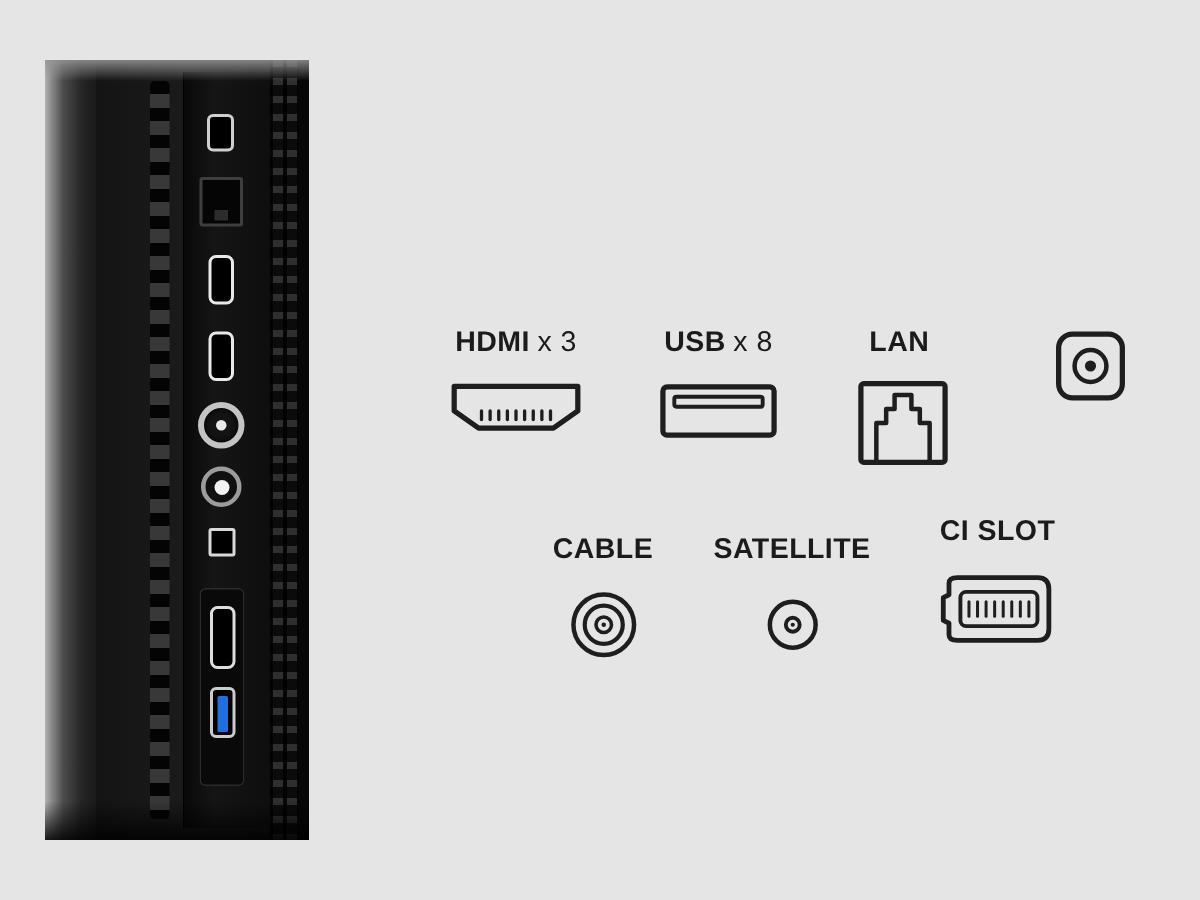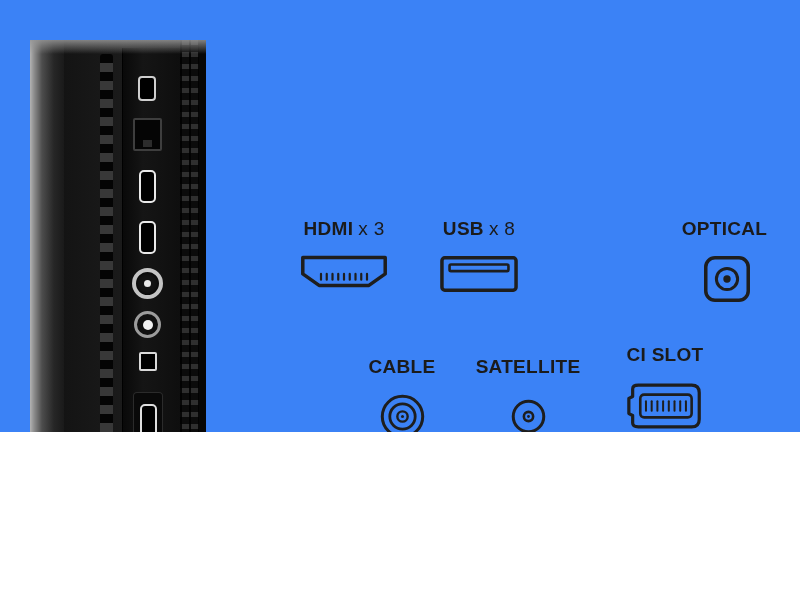--- a/index.html
+++ b/index.html
@@ -1,16 +1,16 @@
 <!DOCTYPE html>
 <html><head>
 <meta charset="utf-8">
 <style>
   html,body{margin:0;padding:0;background:#ffffff;}
-  .stage{position:relative;width:800px;height:432px;background:#3b82f6;overflow:hidden;
+  .stage{position:relative;width:800px;height:600px;background:#e5e5e5;overflow:hidden;
          font-family:"Liberation Sans",sans-serif;color:#1b1b1b;}
 
   
   .panel{position:absolute;left:30px;top:40px;width:176px;height:520px;
          background:linear-gradient(to right,#101010 0%,#1b1b1b 55%,#121212 100%);}
   .panel-left-edge{position:absolute;left:0;top:0;bottom:0;width:34px;
          background:linear-gradient(to right,#b3b3b3 0px,#8d8d8d 4px,#4d4d4d 12px,#262626 24px,#1a1a1a 34px);}
   .panel-top-bevel{position:absolute;left:0;right:0;top:0;height:14px;
          background:linear-gradient(to bottom,rgba(150,150,150,.85),rgba(20,20,20,0));}
   .panel-bottom-fade{position:absolute;left:0;right:0;bottom:0;height:26px;
@@ -110,23 +110,29 @@
   </div>
 
   <div class="group" style="left:424px;top:218px">
     <div class="lab"><span>USB</span><span class="q">x 8</span></div>
     <svg class="icon" width="80" height="38" viewBox="0 0 84 40" style="margin-top:2px">
       <rect x="3" y="3" width="78" height="34" rx="3" stroke-width="3.5"></rect>
       <rect x="11" y="10" width="62" height="7" rx="1.5" stroke-width="2.6"></rect>
     </svg>
   </div>
 
+  <div class="group" style="left:547px;top:218px">
+    <div class="lab"><span>LAN</span><span class="q"></span></div>
+    <svg class="icon" width="62" height="58" viewBox="0 0 66 62">
+      <rect x="3" y="3" width="60" height="56" rx="2" stroke-width="3.5"></rect>
+      <path d="M14,59 V31 H21 V21 H27 V11 H39 V21 H45 V31 H52 V59" stroke-width="3"></path>
+    </svg>
+  </div>
 
   <div class="group" style="left:672px;top:218px">
-    <div class="lab"><span>OPTICAL</span><span class="q"></span></div>
     <svg class="icon" width="48" height="48" viewBox="0 0 52 52" style="margin-top:2px">
       <rect x="3" y="3" width="46" height="46" rx="10" stroke-width="3.5"></rect>
       <circle cx="26" cy="26" r="11.5" stroke-width="3"></circle>
       <circle cx="26" cy="26" r="4" fill="#1e1e1e" stroke="none"></circle>
     </svg>
   </div>
 
   <div class="group" style="left:347px;top:356px">
     <div class="lab"><span>CABLE</span></div>
     <svg class="icon" width="47" height="47" viewBox="0 0 50 50" style="margin-top:2px">

